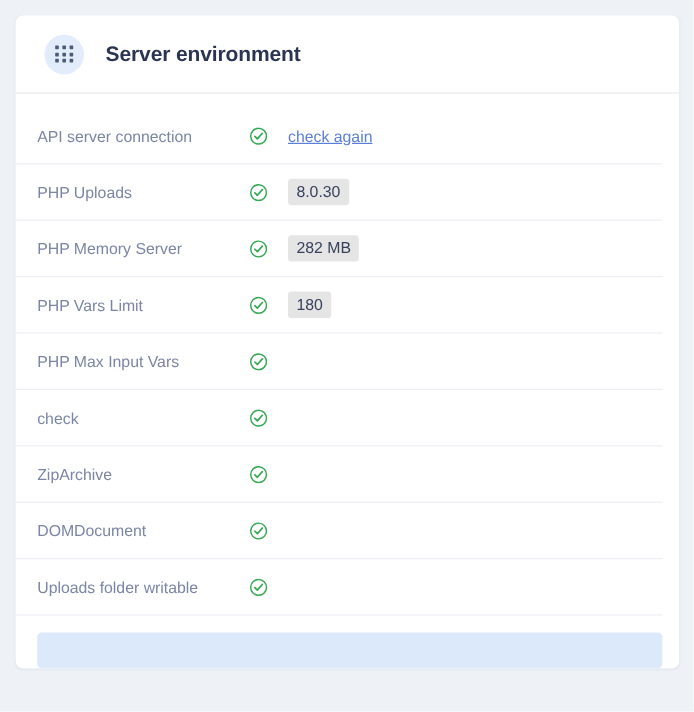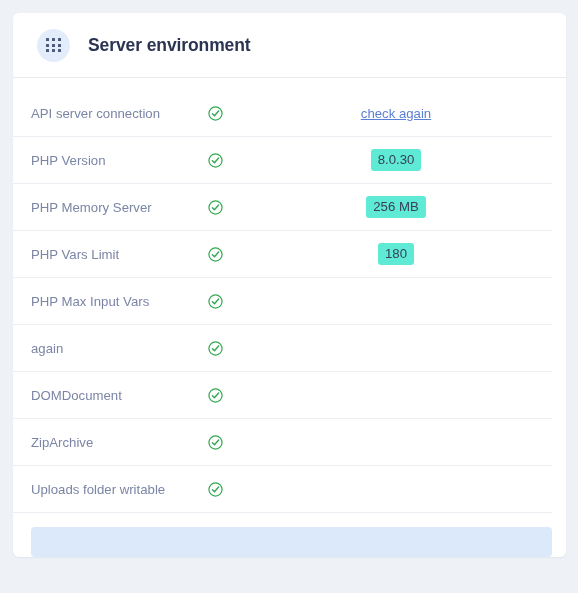--- a/index.html
+++ b/index.html
@@ -99,32 +99,31 @@
     width: 32px;
     flex: none;
     display: flex;
     align-items: center;
   }
   .row-value {
     flex: 1 1 auto;
     display: flex;
     align-items: center;
     min-width: 0;
-    justify-content: center;
   }
 
   .check-icon {
     width: 15px;
     height: 15px;
     display: block;
   }
 
   .value-chip {
     display: inline-block;
-    background: #5eead4;
+    background: #e5e5e5;
     color: #38405c;
     font-size: 13.2px;
     border-radius: 3px;
     padding: 4px 7px;
     line-height: 1.1;
   }
   .value-chip:empty {
     display: none;
   }
 
@@ -176,42 +175,42 @@
             <circle cx="8" cy="8" r="7" fill="none" stroke="#34a853" stroke-width="1.3"></circle>
             <path d="M4.7 8.2 L6.9 10.4 L11.3 5.4" fill="none" stroke="#34a853" stroke-width="1.5" stroke-linecap="round" stroke-linejoin="round"></path>
           </svg>
         </span>
         <span class="row-value">
           <a class="check-link">check again</a>
         </span>
       </div>
 
       <div class="env-row">
-        <span class="row-label">PHP Version</span>
+        <span class="row-label">PHP Uploads</span>
         <span class="row-status">
           <svg class="check-icon" viewBox="0 0 16 16">
             <circle cx="8" cy="8" r="7" fill="none" stroke="#34a853" stroke-width="1.3"></circle>
             <path d="M4.7 8.2 L6.9 10.4 L11.3 5.4" fill="none" stroke="#34a853" stroke-width="1.5" stroke-linecap="round" stroke-linejoin="round"></path>
           </svg>
         </span>
         <span class="row-value">
           <span class="value-chip">8.0.30</span>
         </span>
       </div>
 
       <div class="env-row">
         <span class="row-label">PHP Memory Server</span>
         <span class="row-status">
           <svg class="check-icon" viewBox="0 0 16 16">
             <circle cx="8" cy="8" r="7" fill="none" stroke="#34a853" stroke-width="1.3"></circle>
             <path d="M4.7 8.2 L6.9 10.4 L11.3 5.4" fill="none" stroke="#34a853" stroke-width="1.5" stroke-linecap="round" stroke-linejoin="round"></path>
           </svg>
         </span>
         <span class="row-value">
-          <span class="value-chip">256 MB</span>
+          <span class="value-chip">282 MB</span>
         </span>
       </div>
 
       <div class="env-row">
         <span class="row-label">PHP Vars Limit</span>
         <span class="row-status">
           <svg class="check-icon" viewBox="0 0 16 16">
             <circle cx="8" cy="8" r="7" fill="none" stroke="#34a853" stroke-width="1.3"></circle>
             <path d="M4.7 8.2 L6.9 10.4 L11.3 5.4" fill="none" stroke="#34a853" stroke-width="1.5" stroke-linecap="round" stroke-linejoin="round"></path>
           </svg>
@@ -225,47 +224,47 @@
         <span class="row-label">PHP Max Input Vars</span>
         <span class="row-status">
           <svg class="check-icon" viewBox="0 0 16 16">
             <circle cx="8" cy="8" r="7" fill="none" stroke="#34a853" stroke-width="1.3"></circle>
             <path d="M4.7 8.2 L6.9 10.4 L11.3 5.4" fill="none" stroke="#34a853" stroke-width="1.5" stroke-linecap="round" stroke-linejoin="round"></path>
           </svg>
         </span>
       </div>
 
       <div class="env-row">
-        <span class="row-label">again</span>
+        <span class="row-label">check</span>
+        <span class="row-status">
+          <svg class="check-icon" viewBox="0 0 16 16">
+            <circle cx="8" cy="8" r="7" fill="none" stroke="#34a853" stroke-width="1.3"></circle>
+            <path d="M4.7 8.2 L6.9 10.4 L11.3 5.4" fill="none" stroke="#34a853" stroke-width="1.5" stroke-linecap="round" stroke-linejoin="round"></path>
+          </svg>
+        </span>
+        <span class="row-value">
+          
+        </span>
+      </div>
+
+      <div class="env-row">
+        <span class="row-label">ZipArchive</span>
         <span class="row-status">
           <svg class="check-icon" viewBox="0 0 16 16">
             <circle cx="8" cy="8" r="7" fill="none" stroke="#34a853" stroke-width="1.3"></circle>
             <path d="M4.7 8.2 L6.9 10.4 L11.3 5.4" fill="none" stroke="#34a853" stroke-width="1.5" stroke-linecap="round" stroke-linejoin="round"></path>
           </svg>
         </span>
         <span class="row-value">
           
         </span>
       </div>
 
       <div class="env-row">
         <span class="row-label">DOMDocument</span>
-        <span class="row-status">
-          <svg class="check-icon" viewBox="0 0 16 16">
-            <circle cx="8" cy="8" r="7" fill="none" stroke="#34a853" stroke-width="1.3"></circle>
-            <path d="M4.7 8.2 L6.9 10.4 L11.3 5.4" fill="none" stroke="#34a853" stroke-width="1.5" stroke-linecap="round" stroke-linejoin="round"></path>
-          </svg>
-        </span>
-        <span class="row-value">
-          
-        </span>
-      </div>
-
-      <div class="env-row">
-        <span class="row-label">ZipArchive</span>
         <span class="row-status">
           <svg class="check-icon" viewBox="0 0 16 16">
             <circle cx="8" cy="8" r="7" fill="none" stroke="#34a853" stroke-width="1.3"></circle>
             <path d="M4.7 8.2 L6.9 10.4 L11.3 5.4" fill="none" stroke="#34a853" stroke-width="1.5" stroke-linecap="round" stroke-linejoin="round"></path>
           </svg>
         </span>
         <span class="row-value">
           
         </span>
       </div>

